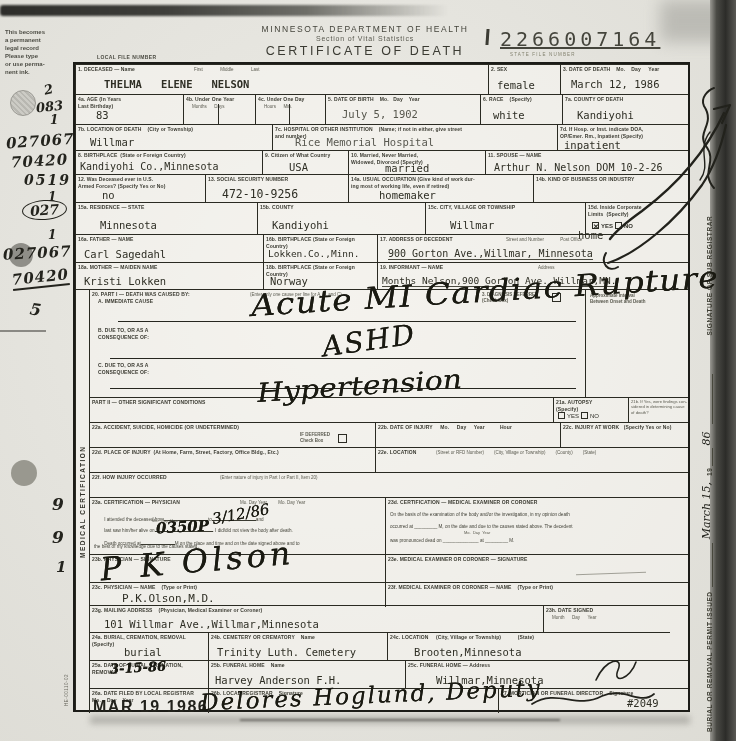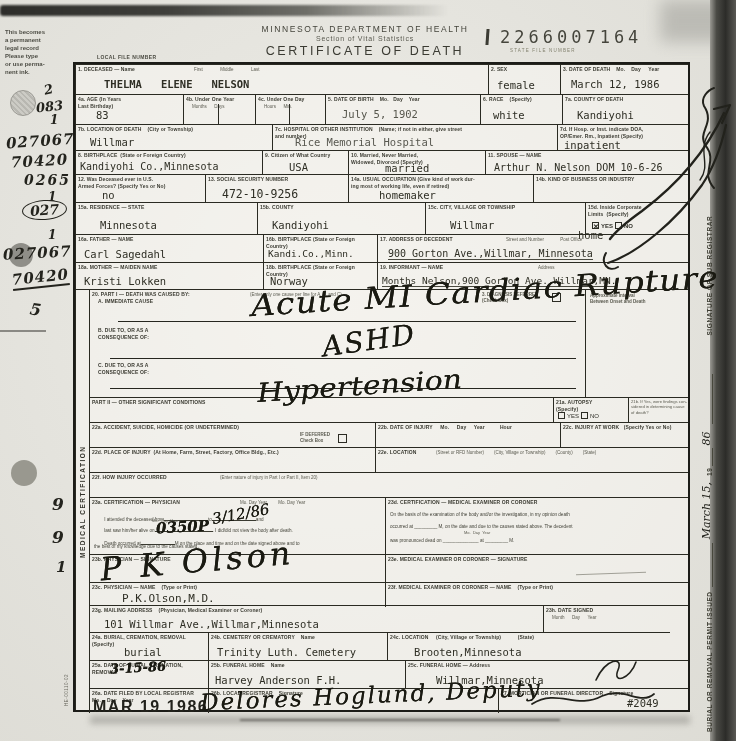--- a/index.html
+++ b/index.html
@@ -49,41 +49,41 @@
 a permanent
 legal record
 Please type
 or use perma-
 nent ink.</div>
   <div class="mnum" style="left:44px;top:82px;font-size:13px;transform:rotate(-12deg);">2</div>
   <div class="mnum" style="left:36px;top:99px;font-size:13px;transform:rotate(-6deg);">083</div>
   <div class="mnum" style="left:50px;top:113px;font-size:12px;">1</div>
   <div class="mnum" style="left:6px;top:132px;font-size:15px;transform:rotate(-4deg);letter-spacing:1px;">027067</div>
   <div class="mnum" style="left:11px;top:152px;font-size:15px;transform:rotate(-3deg);letter-spacing:1px;">70420</div>
-  <div class="mnum" style="left:24px;top:172px;font-size:14px;letter-spacing:2px;">0265</div>
+  <div class="mnum" style="left:24px;top:172px;font-size:14px;letter-spacing:2px;">0519</div>
   <div class="mnum" style="left:48px;top:190px;font-size:12px;">1</div>
   <div class="mnum" style="left:22px;top:200px;font-size:14px;border:1.5px solid #23231d;border-radius:50%;padding:1px 7px;transform:rotate(-4deg);">027</div>
   <div class="mnum" style="left:48px;top:228px;font-size:12px;">1</div>
   <div class="mnum" style="left:3px;top:244px;font-size:15px;transform:rotate(-3deg);letter-spacing:1px;">027067</div>
   <div class="mnum" style="left:12px;top:268px;font-size:15px;transform:rotate(-6deg);letter-spacing:1px;border-bottom:2px solid #23231d;">70420</div>
   <div class="mnum" style="left:30px;top:300px;font-size:16px;transform:rotate(8deg);">5</div>
   <div class="mnum" style="left:52px;top:494px;font-size:17px;">9</div>
   <div class="mnum" style="left:52px;top:527px;font-size:17px;">9</div>
   <div class="mnum" style="left:56px;top:558px;font-size:15px;">1</div>
   <div class="rot" style="left:64px;top:706px;font-size:4.5px;color:#6b6a60;letter-spacing:.5px;">HE-00110-02</div>
 
   <div style="position:absolute;left:97px;top:54px;font-size:5px;font-weight:700;color:#4b4b42;letter-spacing:.4px;">LOCAL FILE NUMBER</div>
   <div style="position:absolute;left:235px;top:24px;width:260px;text-align:center;">
     <div style="font-size:8.5px;letter-spacing:1.6px;color:#44443b;">MINNESOTA DEPARTMENT OF HEALTH</div>
     <div style="font-size:7px;letter-spacing:.8px;color:#5a5a50;margin-top:1px;">Section of Vital Statistics</div>
     <div style="font-size:12.5px;letter-spacing:2.6px;color:#3b3b33;margin-top:2px;">CERTIFICATE OF DEATH</div>
   </div>
   <div style="position:absolute;left:500px;top:27px;">
     <span style="position:absolute;left:-14px;top:2px;width:3px;height:16px;background:#3c3c34;transform:skewX(-4deg);"></span>
-    <span style="font-family:'DejaVu Sans Mono',monospace;font-size:17px;letter-spacing:4px;color:#38382f;opacity:.92;">2266007164</span>
+    <span style="font-family:'DejaVu Sans Mono',monospace;font-size:20px;letter-spacing:4px;color:#38382f;opacity:.92;text-decoration:underline;">2266007164</span>
     <div style="font-size:4.5px;letter-spacing:1.2px;color:#83826f;margin-top:1px;margin-left:10px;">STATE FILE NUMBER</div>
   </div>
 
   <div class="form">
 
     <div class="cell" style="left:0;top:0;width:413px;height:30px">
       <div class="lbl">1. DECEASED — Name</div>
       <div class="sub" style="left:118px;top:2px;">First              Middle              Last</div>
       <div class="tw" style="left:28px;top:13px;font-weight:700;">THELMA   ELENE   NELSON</div>
     </div>
@@ -147,21 +147,21 @@
       <div class="lbl">9. Citizen of What Country</div>
       <div class="tw" style="left:26px;top:10px;">USA</div>
     </div>
     <div class="cell" style="left:273px;top:86px;width:137px;height:24px">
       <div class="lbl">10. Married, Never Married,
 Widowed, Divorced (Specify)</div>
       <div class="tw" style="left:36px;top:11px;">married</div>
     </div>
     <div class="cell" style="left:410px;top:86px;width:203px;height:24px">
       <div class="lbl">11. SPOUSE — NAME</div>
-      <div class="tw" style="left:8px;top:11px;font-size:10px;">Arthur N. Nelson DOM 10-6-26</div>
+      <div class="tw" style="left:8px;top:11px;font-size:10px;">Arthur N. Nelson DOM 10-2-26</div>
     </div>
 
     <div class="cell" style="left:0;top:110px;width:130px;height:28px">
       <div class="lbl">12. Was Deceased ever in U.S.
 Armed Forces? (Specify Yes or No)</div>
       <div class="tw" style="left:26px;top:14px;">no</div>
     </div>
     <div class="cell" style="left:130px;top:110px;width:143px;height:28px">
       <div class="lbl">13. SOCIAL SECURITY NUMBER</div>
       <div class="tw" style="left:16px;top:12px;font-size:11.5px;">472-10-9256</div>
@@ -199,21 +199,21 @@
       </div>
     </div>
 
     <div class="cell" style="left:0;top:170px;width:188px;height:28px">
       <div class="lbl">16a. FATHER — NAME</div>
       <div class="tw" style="left:8px;top:13px;">Carl Sagedahl</div>
     </div>
     <div class="cell" style="left:188px;top:170px;width:114px;height:28px">
       <div class="lbl">16b. BIRTHPLACE (State or Foreign
 Country)</div>
-      <div class="tw" style="left:4px;top:13px;font-size:9.5px;">Kandi.Co.,Minn.</div>
+      <div class="tw" style="left:4px;top:13px;font-size:9.5px;">Lokken.Co.,Minn.</div>
     </div>
     <div class="cell" style="left:302px;top:170px;width:311px;height:28px">
       <div class="lbl">17. ADDRESS OF DECEDENT</div>
       <div class="sub" style="left:128px;top:2px;">Street and Number             Post Office</div>
       <div class="tw" style="left:10px;top:13px;font-size:10px;border-bottom:.8px solid #4a4a40;">900 Gorton Ave.,Willmar, Minnesota</div>
     </div>
 
     <div class="cell" style="left:0;top:198px;width:188px;height:27px">
       <div class="lbl">18a. MOTHER — MAIDEN NAME</div>
       <div class="tw" style="left:8px;top:12px;">Kristi Lokken</div>

